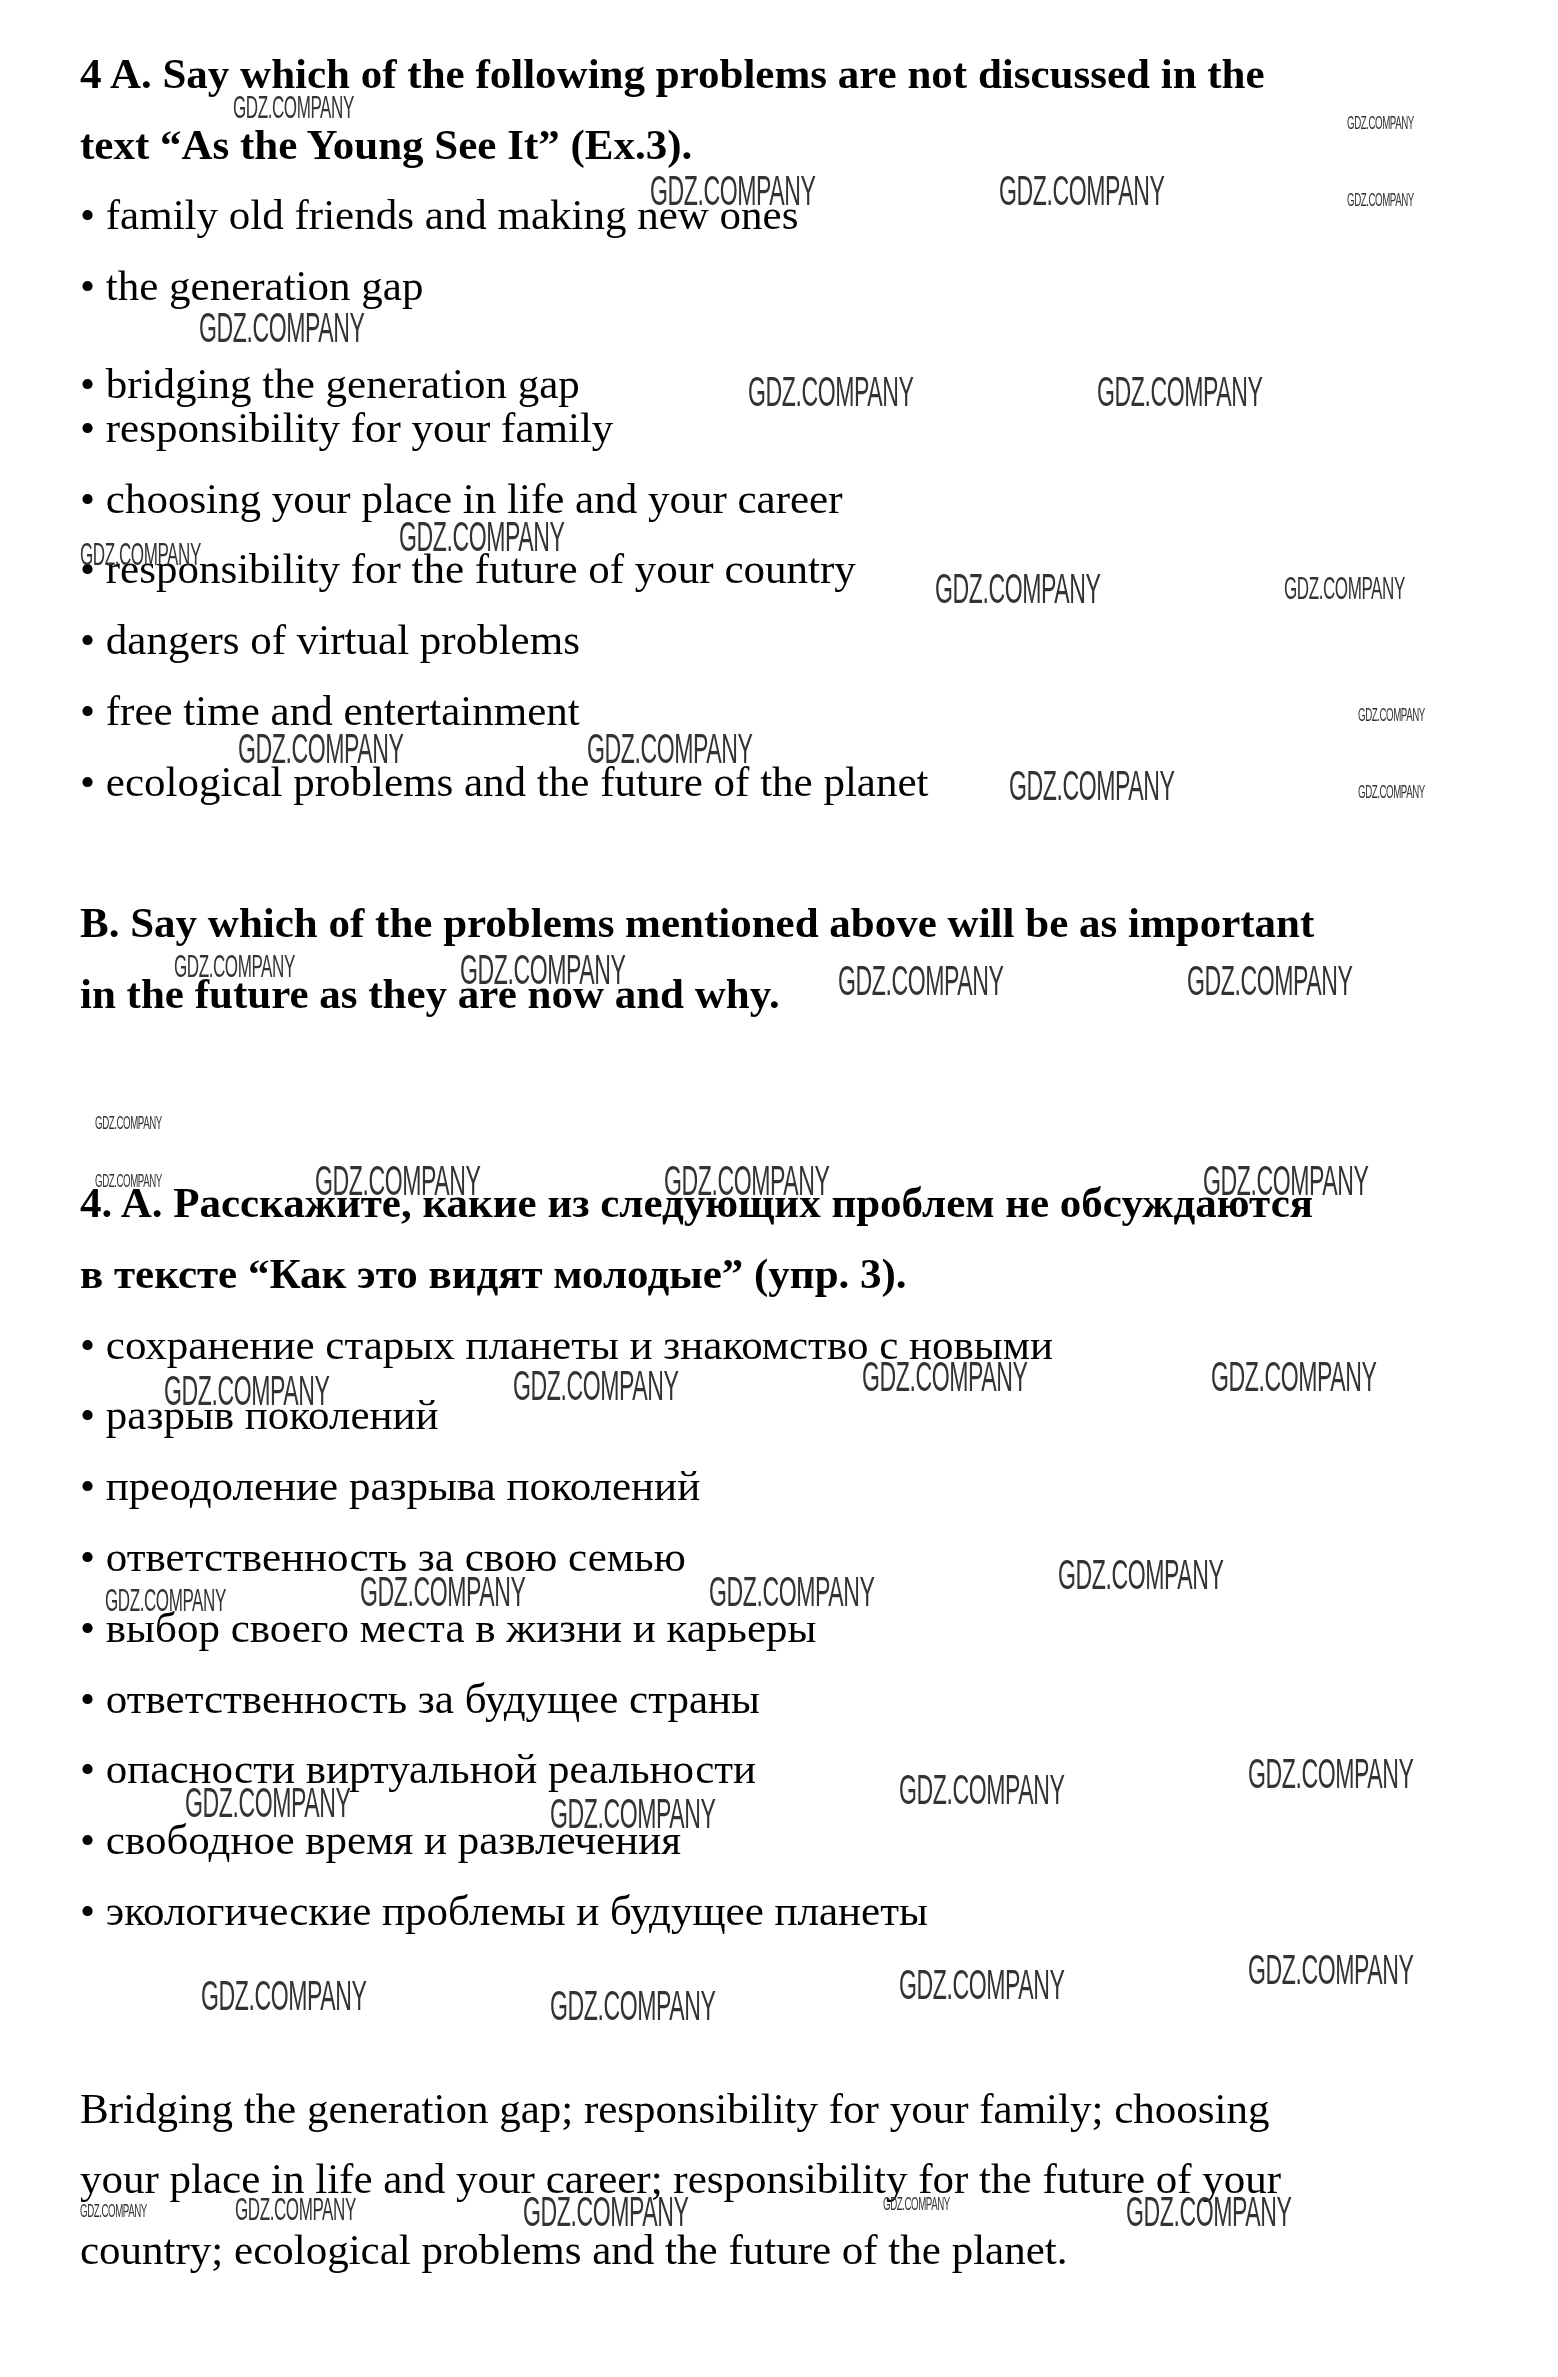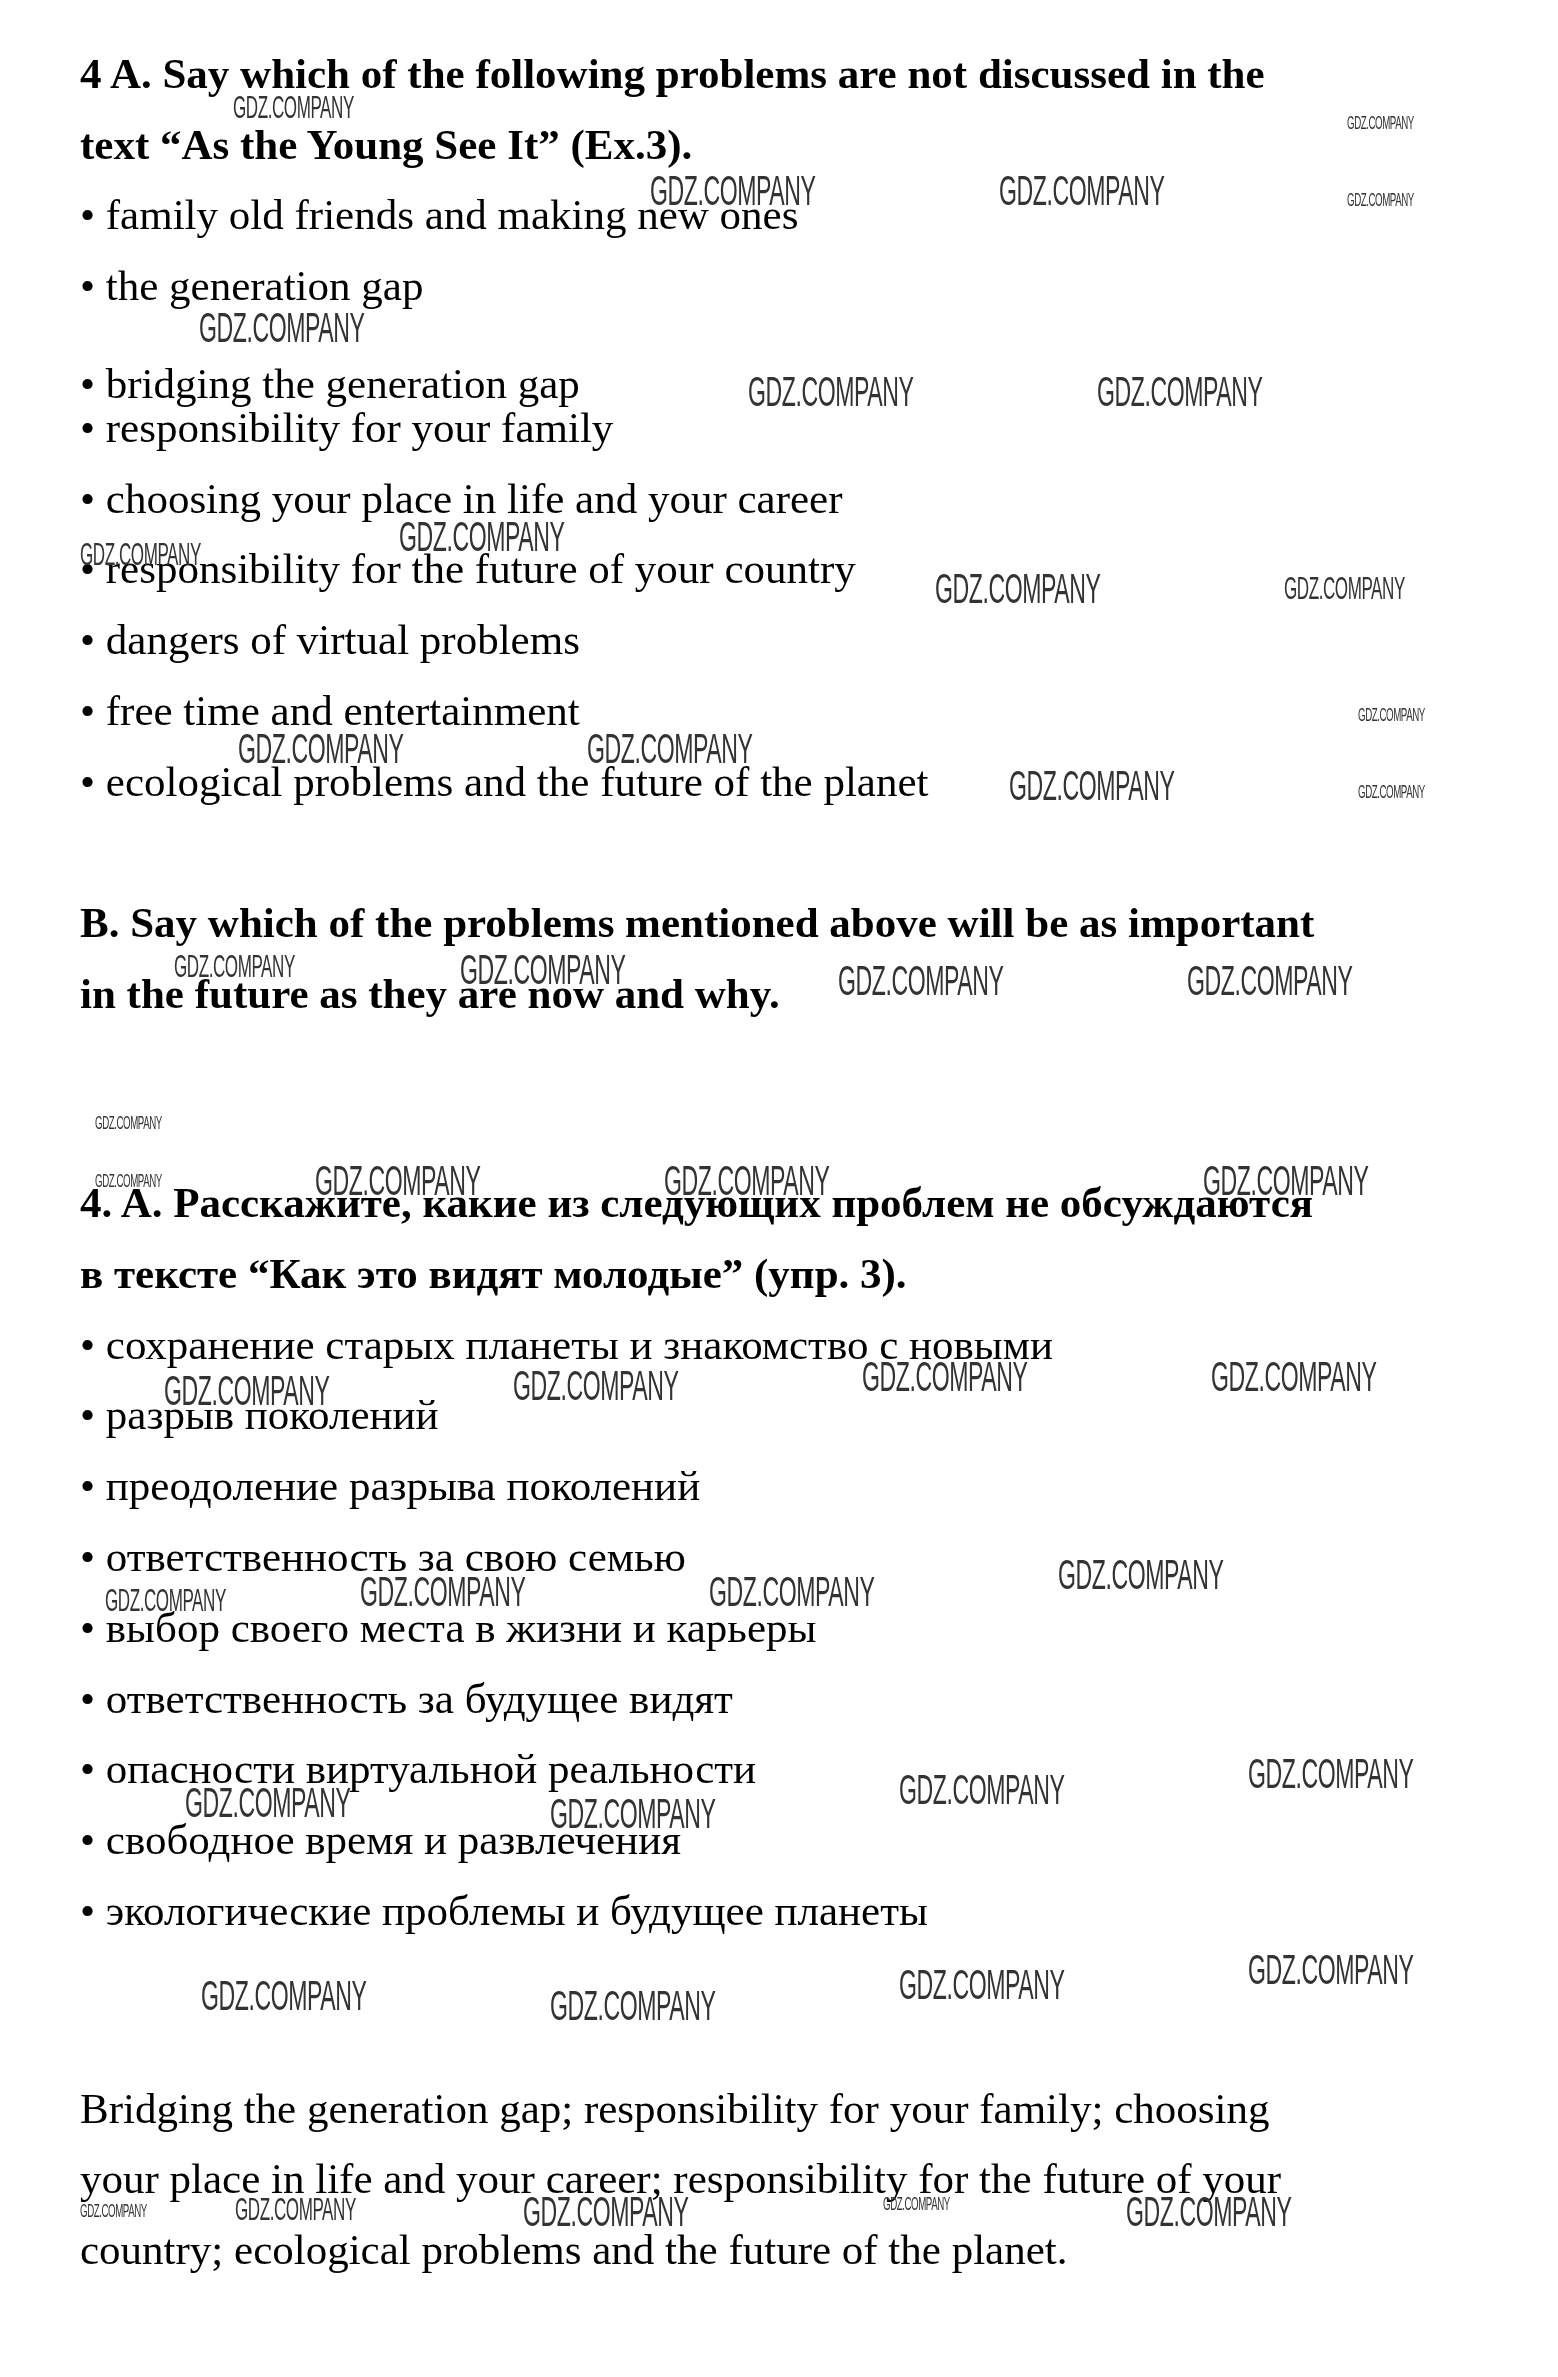--- a/index.html
+++ b/index.html
@@ -34,21 +34,21 @@
 <div class="line bold" style="top:970px;">in the future as they are now and why.</div>
 
 <div class="line bold" style="top:1179px;">4. A. Расскажите, какие из следующих проблем не обсуждаются</div>
 <div class="line bold" style="top:1250px;">в тексте “Как это видят молодые” (упр. 3).</div>
 
 <div class="line" style="top:1321px;">• сохранение старых планеты и знакомство с новыми</div>
 <div class="line" style="top:1391px;">• разрыв поколений</div>
 <div class="line" style="top:1462px;">• преодоление разрыва поколений</div>
 <div class="line" style="top:1533px;">• ответственность за свою семью</div>
 <div class="line" style="top:1604px;">• выбор своего места в жизни и карьеры</div>
-<div class="line" style="top:1675px;">• ответственность за будущее видят</div>
+<div class="line" style="top:1675px;">• ответственность за будущее страны</div>
 <div class="line" style="top:1745px;">• опасности виртуальной реальности</div>
 <div class="line" style="top:1816px;">• свободное время и развлечения</div>
 <div class="line" style="top:1887px;">• экологические проблемы и будущее планеты</div>
 
 <div class="line" style="top:2085px;text-align:center;">Bridging the generation gap; responsibility for your family; choosing</div>
 <div class="line" style="top:2155px;">your place in life and your career; responsibility for the future of your</div>
 <div class="line" style="top:2226px;">country; ecological problems and the future of the planet.</div>
 
 <div class="wm med" style="left:233px;top:90px;">GDZ.COMPANY</div>
 <div class="wm small" style="left:1347px;top:113px;">GDZ.COMPANY</div>

